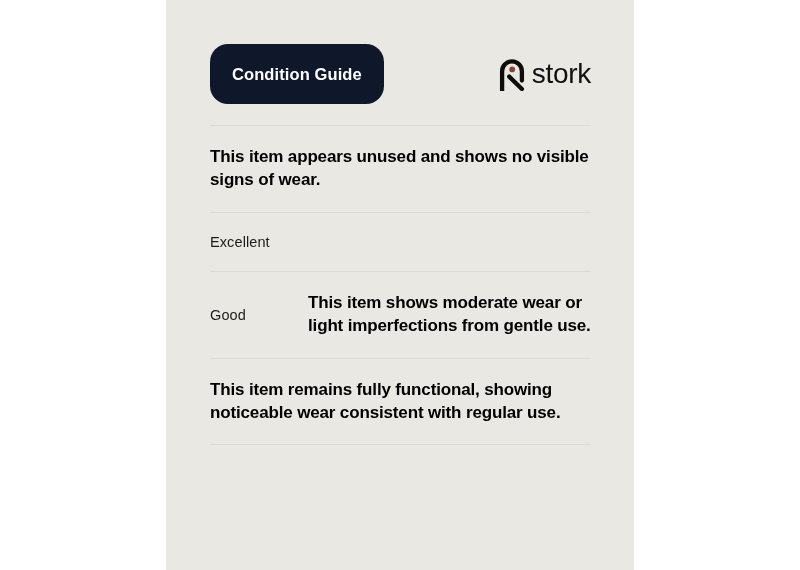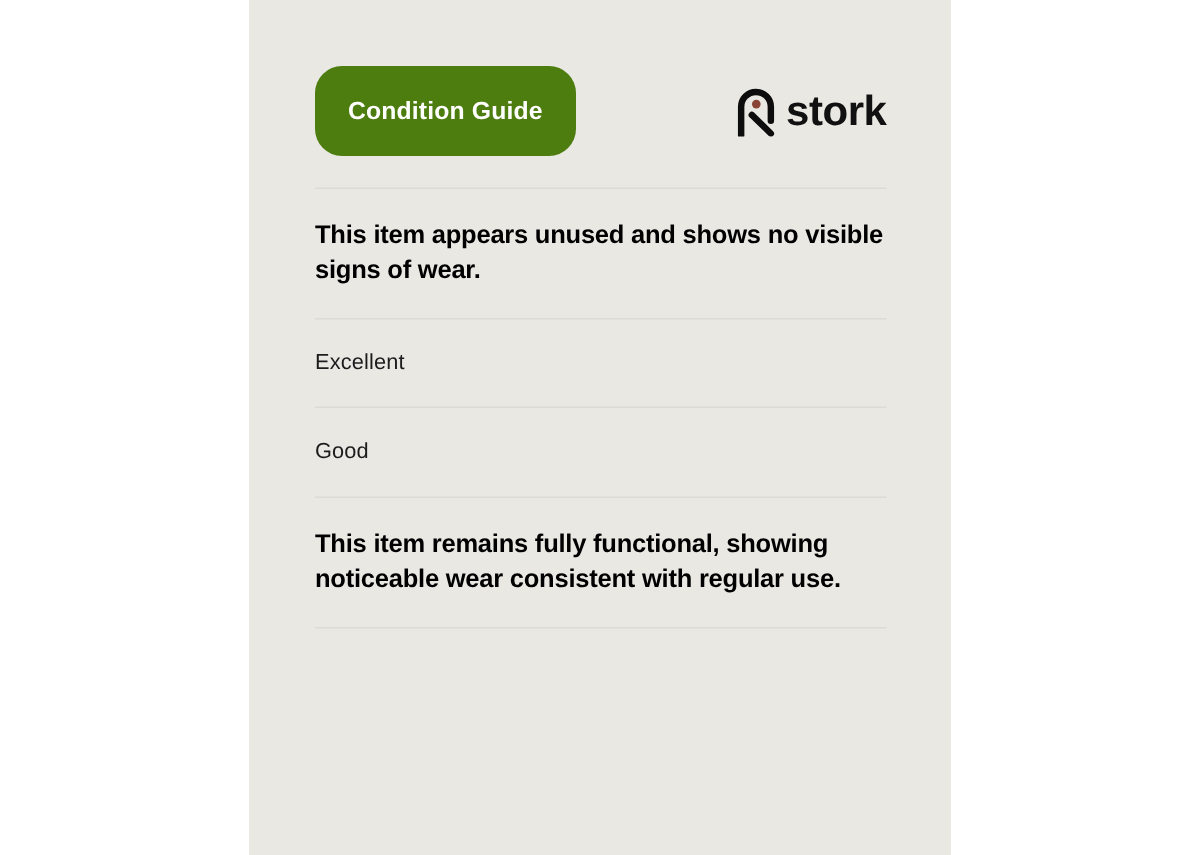--- a/index.html
+++ b/index.html
@@ -43,21 +43,21 @@
     align-items: center;
     justify-content: space-between;
   }
 
   .badge-pill {
     display: inline-flex;
     align-items: center;
     justify-content: center;
     height: 36px;
     padding: 12px 22px;
-    background: #4d7c0f;
+    background: #0f172a;
     color: #ffffff;
     border-radius: 18px;
     font-size: 16.5px;
     font-weight: bold;
     letter-spacing: 0.1px;
     line-height: 1;
     white-space: nowrap;
     user-select: none;
   }
 
@@ -69,21 +69,21 @@
 
   .brand-mark {
     display: block;
     width: 26px;
     height: 33px;
     flex: none;
   }
 
   .brand-word {
     font-size: 28px;
-    font-weight: bold;
+    font-weight: normal;
     color: #111111;
     line-height: 1;
     letter-spacing: -0.3px;
     white-space: nowrap;
     text-align: right;
   }
 
   
   #condition-table {
     position: absolute;
@@ -159,20 +159,21 @@
       <div class="divider"></div>
 
       <div class="condition-row">
         <div class="condition-label">Excellent</div>
       </div>
 
       <div class="divider"></div>
 
       <div class="condition-row">
         <div class="condition-label">Good</div>
+        <div class="condition-desc">This item shows moderate wear or light imperfections from gentle use.</div>
       </div>
 
       <div class="divider"></div>
 
       <div class="condition-row">
         <div class="condition-desc">This item remains fully functional, showing noticeable wear consistent with regular use.</div>
       </div>
 
       <div class="divider"></div>
 

